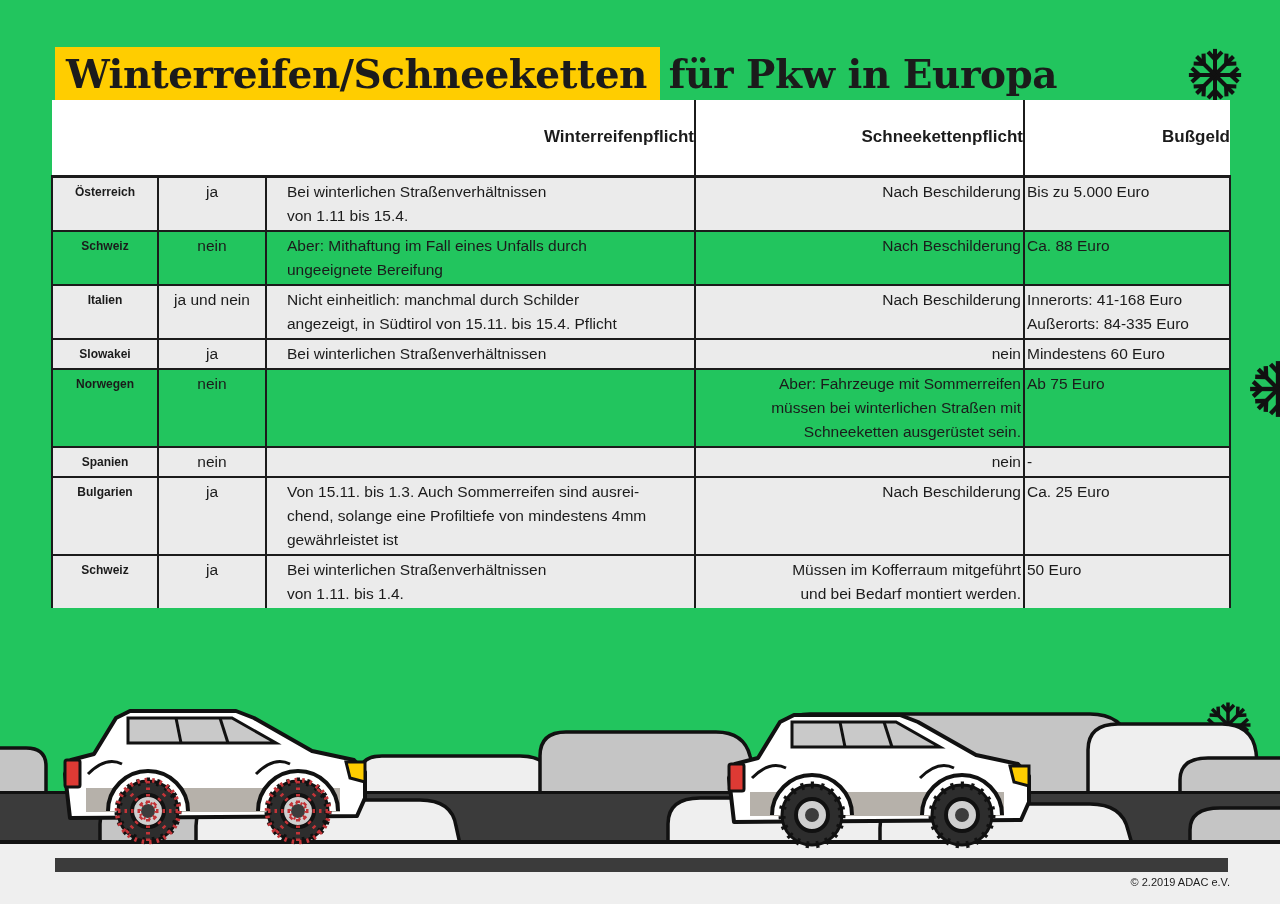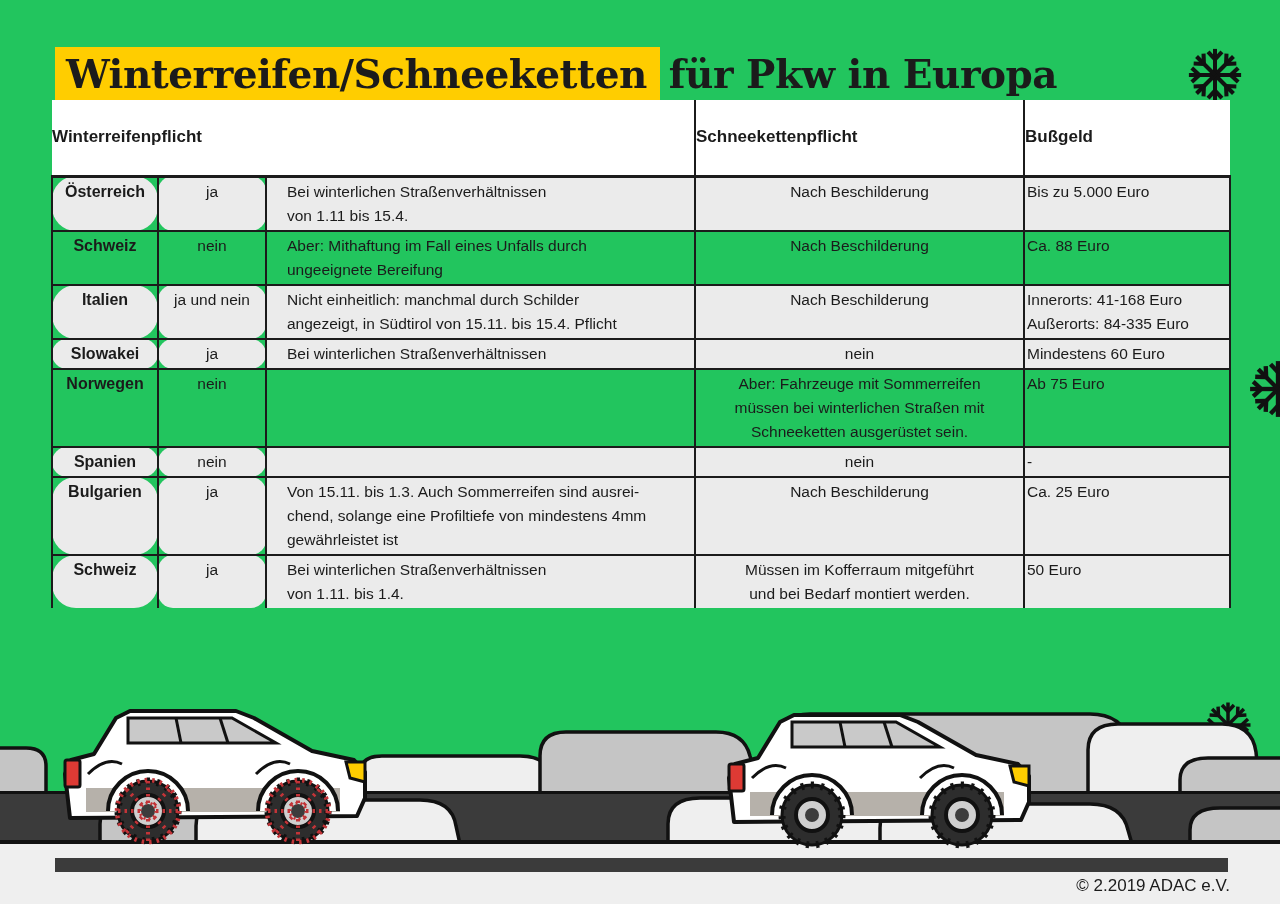--- a/index.html
+++ b/index.html
@@ -34,59 +34,58 @@
     border-collapse:collapse; table-layout:fixed;
   }
   table.rules col.c-country { width:106px; }
   table.rules col.c-pflicht { width:108px; }
   table.rules col.c-details { width:429px; }
   table.rules col.c-ketten  { width:329px; }
   table.rules col.c-geld    { width:206px; }
 
   thead th {
     height:76px; font-size:17px; font-weight:bold;
-    text-align:left; vertical-align:middle;
+    text-align:right; vertical-align:middle;
     background:#fff; border:none;
   }
   thead th.div-left { border-left:2px solid var(--ink,#1b1b1b); }
 
   tbody td {
     border-top:2px solid var(--ink,#1b1b1b);
     vertical-align:top;
     font-size:15.5px; line-height:24px;
     padding:2px 2px;
     white-space:pre-line;
   }
   tbody tr:first-child td { border-top:3px solid var(--ink,#1b1b1b); }
   tbody tr.shaded td { background:var(--stripe-gray,#ebebeb); }
 
   td.country {
-    font-weight:bold; font-size:16px; text-align:center;
+    font-weight:bold; font-size:12px; text-align:center;
     border-left:2px solid var(--ink,#1b1b1b);
     border-right:2px solid var(--ink,#1b1b1b);
-    border-radius:24px;
-  }
-  td.pflicht { text-align:center; border-right:2px solid var(--ink,#1b1b1b);border-radius:15px; }
+  }
+  td.pflicht { text-align:center; border-right:2px solid var(--ink,#1b1b1b); }
   td.details { text-align:left; padding-left:20px; padding-right:12px; }
-  td.ketten  { text-align:center; border-left:2px solid var(--ink,#1b1b1b); }
+  td.ketten  { text-align:right; border-left:2px solid var(--ink,#1b1b1b); }
   td.geld    { text-align:left;
                border-left:2px solid var(--ink,#1b1b1b);
                border-right:2px solid var(--ink,#1b1b1b); }
 
   
   .scene { position:absolute; left:0; top:694px; width:1280px; height:210px; }
   .scene svg { display:block; }
 
   .footer-bar {
     position:absolute; left:55px; top:858px; width:1173px; height:14px;
     background:var(--bar-dark,#3b3b3b); z-index:5;
   }
   .copyright {
     position:absolute; right:50px; top:876px; z-index:5;
-    font-size:17px; color:var(--ink,#1b1b1b);
+    font-size:11px; color:var(--ink,#1b1b1b);
   }
 </style>
 </head>
 <body>
 
 <div class="page">
 
   <h1 class="title-row"><span class="title-highlight">Winterreifen/Schneeketten</span><span class="title-rest">für Pkw in Europa</span></h1>
 
   <svg width="0" height="0" style="position:absolute" aria-hidden="true">

